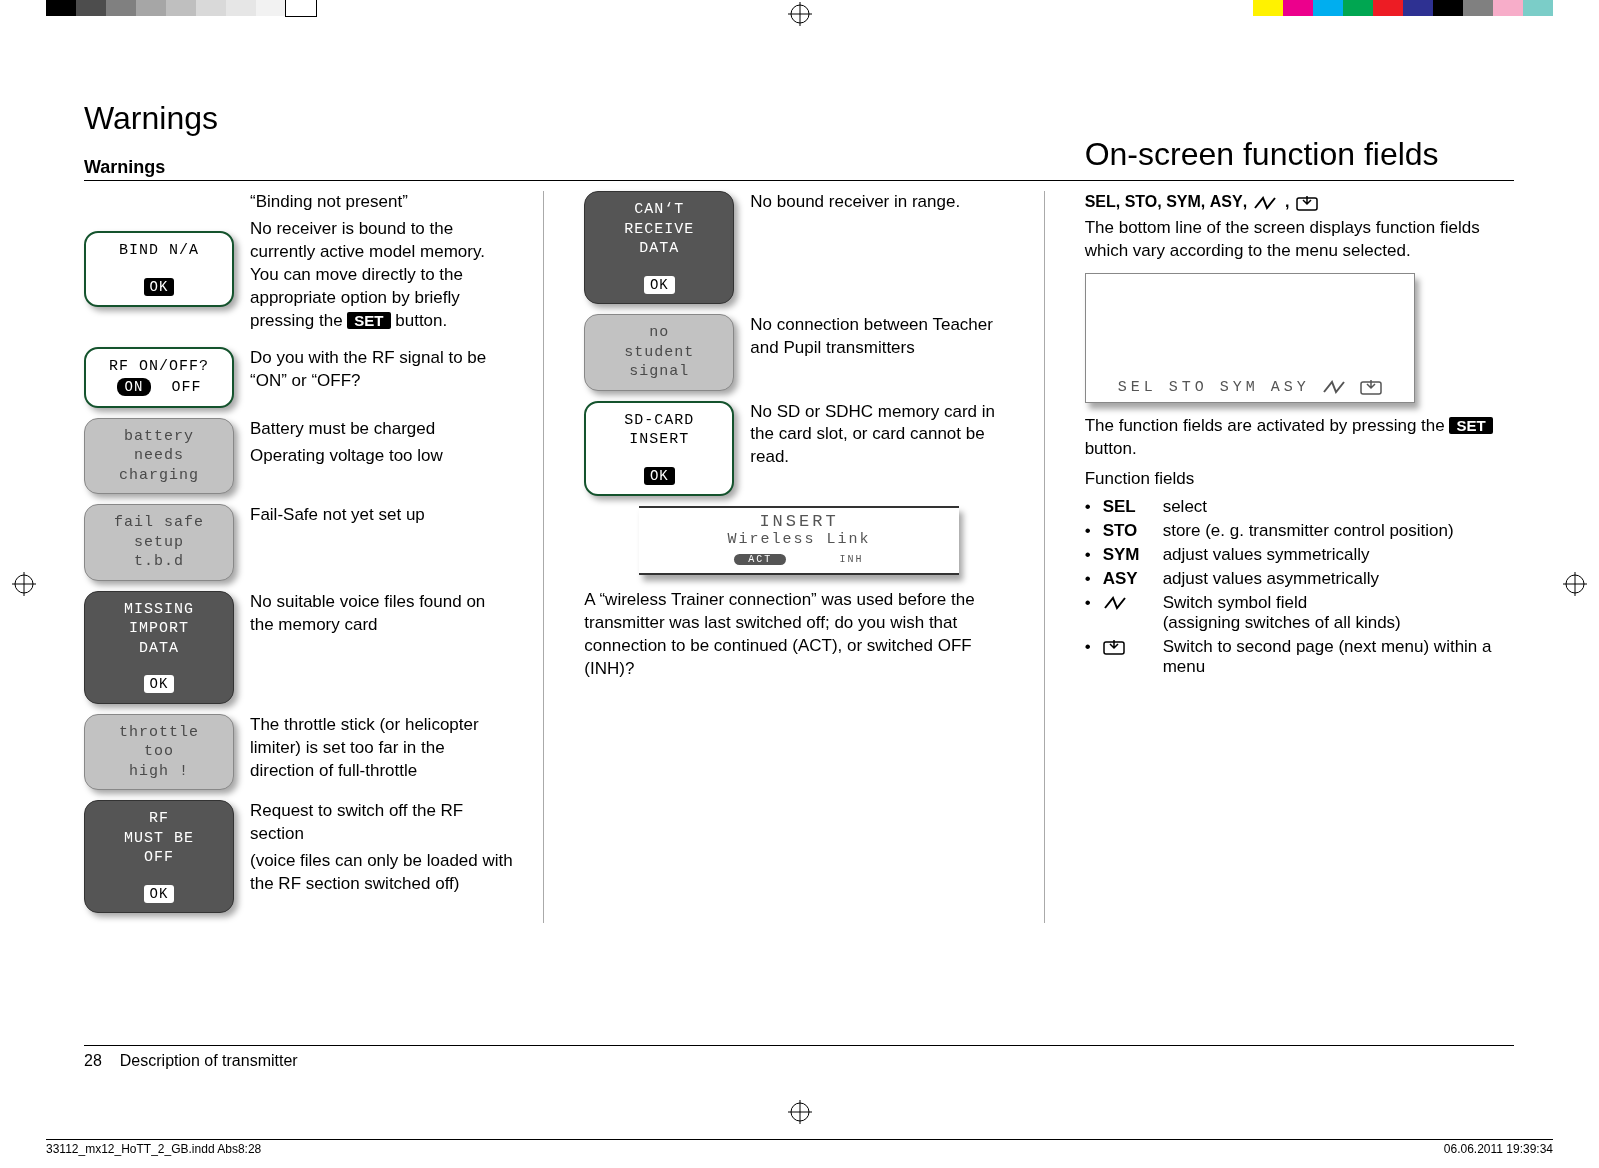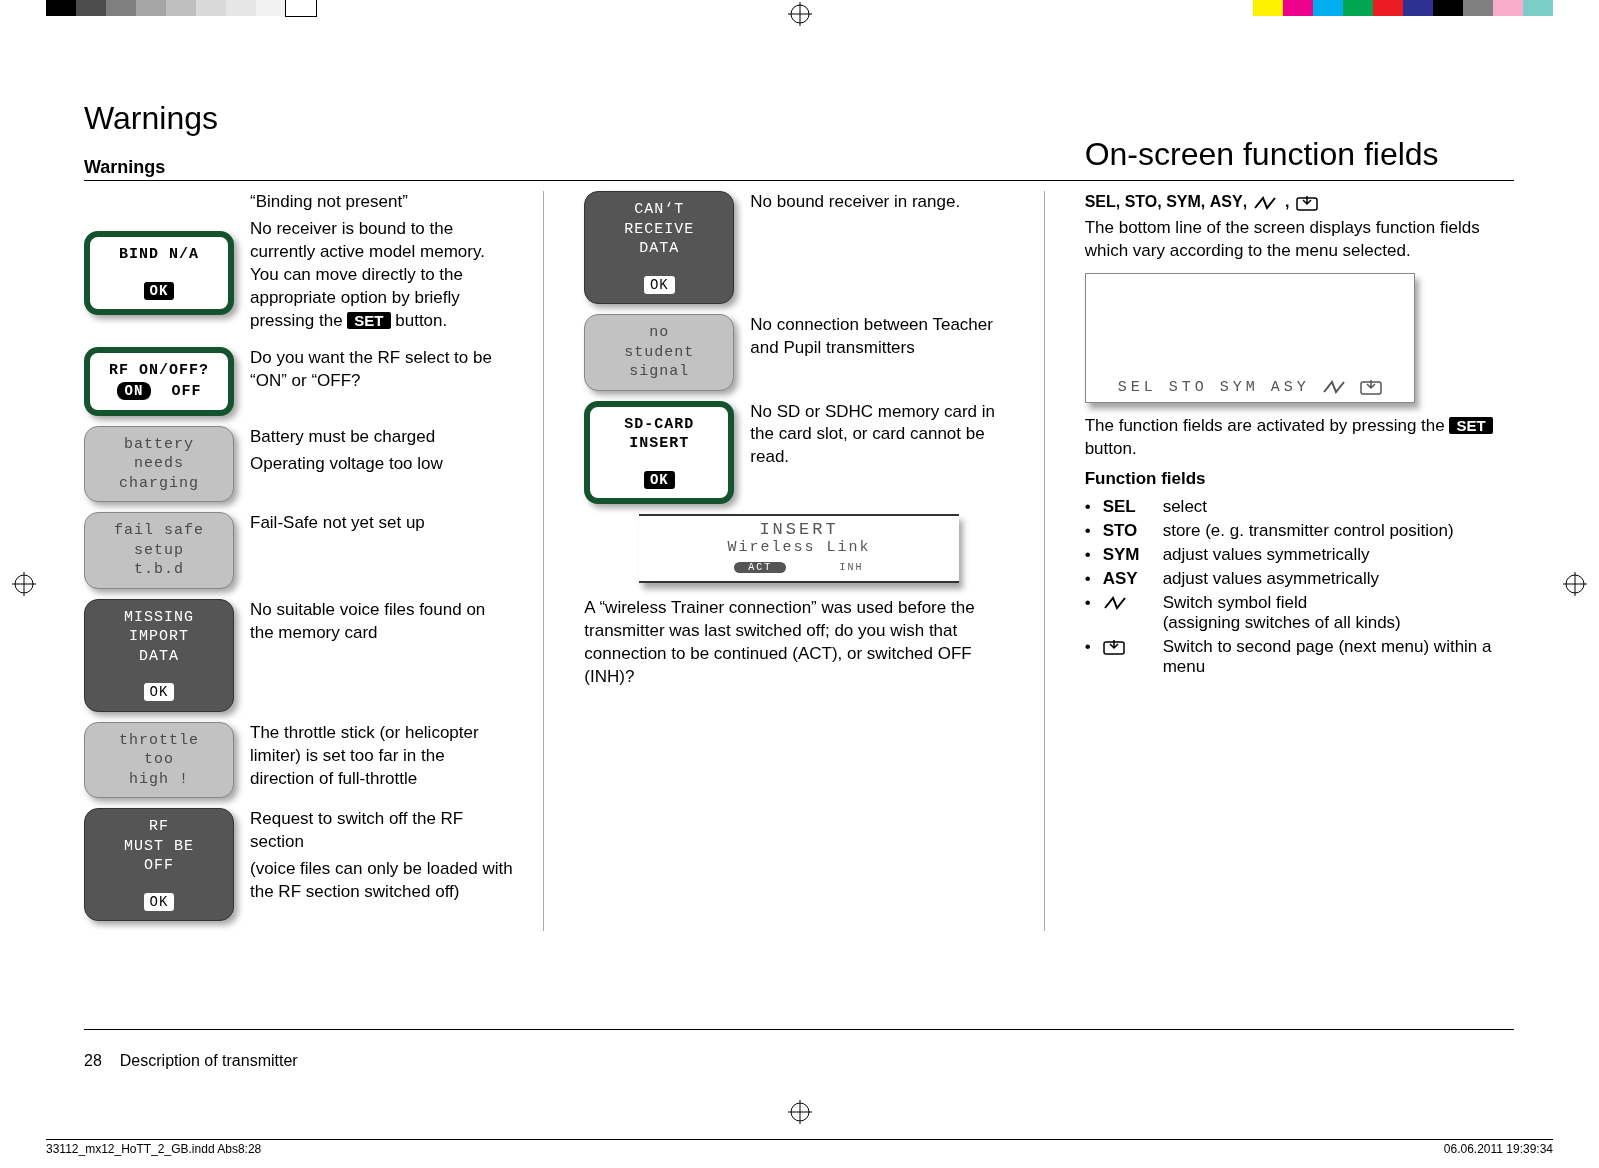--- a/index.html
+++ b/index.html
@@ -44,21 +44,21 @@
     border-radius: 14px;
     font-family: "Courier New", monospace;
     font-size: 15px;
     letter-spacing: 1px;
     padding: 8px 6px;
     text-align: center;
     box-shadow: 4px 4px 6px rgba(0,0,0,0.35);
     line-height: 1.3;
     white-space: pre-line;
   }
-  .lcd.white { background:#fff; border:6px solid #14532d;font-weight:bold; }
+  .lcd.white { background:#fff; border:2px solid #14532d; }
   .lcd.grey  { background:#c2c2c2; border:1px solid #888; color:#4a4a4a; }
   .lcd.dark  { background:#555; color:#fff; border:1px solid #333; }
   .ok-pill {
     display:inline-block; background:#000; color:#fff; font-family:"Courier New",monospace;
     padding:0 6px; border-radius:3px; font-size:14px; letter-spacing:1px; margin-top:17px;
   }
   .ok-pill.inv { background:#fff; color:#000; }
   .on-pill { display:inline-block; background:#000; color:#fff; padding:0 8px; border-radius:8px; font-size:14px;}
   .desc { flex: 1; line-height: 1.35; }
   .desc p { margin-bottom: 4px; }
@@ -85,27 +85,27 @@
   }
   .screen-mock .bottom {
     position:absolute; bottom:6px; left:0; right:0; text-align:center; font-size:15px;
     display:flex; justify-content:center; gap:12px; align-items:center;
   }
   .func-list { margin-top:8px; }
   .func-list li { list-style:none; display:flex; margin-bottom:4px; align-items:flex-start;}
   .func-list li .bullet { width:18px; }
   .func-list li .key { font-weight:700; width:60px; }
   .func-list li .val { flex:1; }
-  .subtitle { font-weight:700; margin-bottom:4px; }
+  .subtitle { font-weight:400; margin-bottom:4px; }
   .subtitle-line { font-weight:700; font-size:16px; margin-bottom:6px; display:flex; gap:6px; align-items:center;}
 
   
   .page-footer {
     position:absolute; bottom:-10px; left:0; right:0;
-    border-top:1px solid #000; padding-top:22px;
+    border-top:1px solid #000; padding-top:6px;
     display:flex; gap:18px; font-size:16px;
   }
   .page-footer .num { }
   .page-footer .title { font-weight:400; }
 
   .indd-line {
     position:absolute; bottom:12px; left:46px; right:46px;
     border-top:1px solid #000; font-size:12px; color:#000;
     display:flex; justify-content:space-between; padding-top:2px;
   }
@@ -174,21 +174,21 @@
             <div style="margin-top:40px;" class="lcd white"><div>BIND  N/A</div><span class="ok-pill">OK</span></div>
           </div>
   <div class="desc">
             <p>“Binding not present”</p>
             <p>No receiver is bound to the currently active model memory. You can move directly to the appropriate option by briefly pressing the <span class="set">SET</span> button.</p>
           </div>
 </div>
         <div class="warning-row">
     <div class="lcd white"><div>RF  ON/OFF?</div><div style="margin-top:2px;"><span class="on-pill">ON</span>&nbsp;&nbsp;<span>OFF</span></div></div>
     <div class="desc">
-            <p>Do you want the RF select to be “ON” or “OFF?</p>
+            <p>Do you with the RF signal to be “ON” or “OFF?</p>
           </div>
   </div>
         <div class="warning-row">
     <div class="lcd grey"><div>battery<br>needs<br>charging</div></div>
     <div class="desc">
             <p>Battery must be charged</p>
             <p>Operating voltage too low</p>
           </div>
   </div>
         <div class="warning-row">

